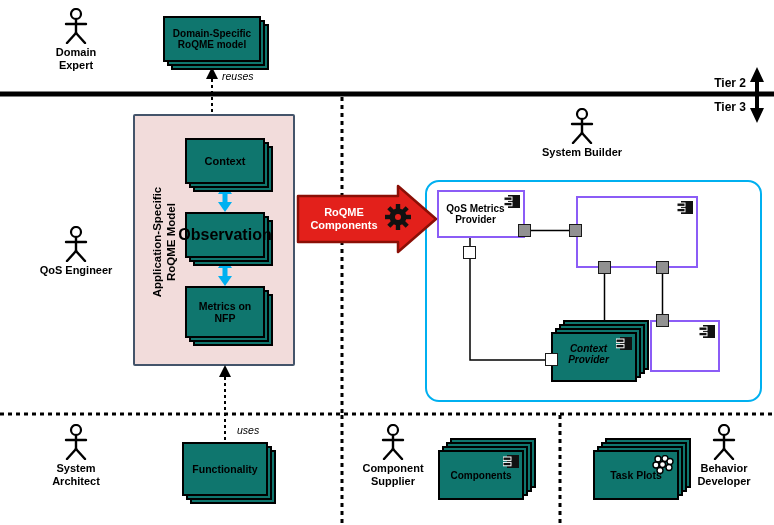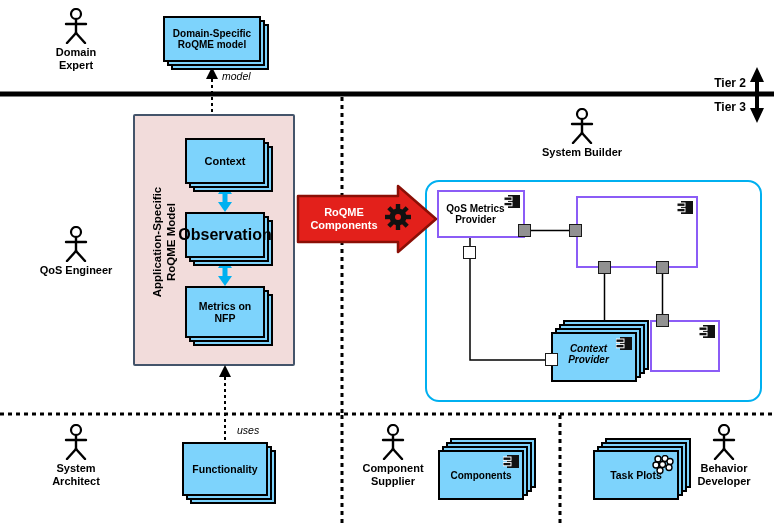--- a/index.html
+++ b/index.html
@@ -4,21 +4,21 @@
 <style>
   *{margin:0;padding:0;box-sizing:border-box}
   body{font-family:"Liberation Sans",sans-serif;background:#fff}
   .canvas{position:relative;width:774px;height:525px;background:#fff;overflow:hidden}
   .layer-svg{position:absolute;left:0;top:0;pointer-events:none}.z2{z-index:2}.z3{z-index:3}.z6{z-index:6}.z7{z-index:7}
 
   .box{position:absolute;background:#fff;border:2px solid #8b5cf6;z-index:4;
        display:flex;align-items:center;justify-content:center;text-align:center;font-weight:bold}
 
   .stack{position:absolute;z-index:4}
-  .stack .layer{position:absolute;left:0;top:0;width:100%;height:100%;background:#7dd3fc;border:2px solid #000}
+  .stack .layer{position:absolute;left:0;top:0;width:100%;height:100%;background:#0f766e;border:2px solid #000}
   .stack .front{display:flex;align-items:center;justify-content:center;text-align:center;font-weight:bold}
   .dr .b1{transform:translate(4px,4px)}
   .dr .b2{transform:translate(8px,8px)}
   .ur .b1{transform:translate(4px,-4px)}
   .ur .b2{transform:translate(8px,-8px)}
   .ur .b3{transform:translate(12px,-12px)}
   .marked::after{content:"";position:absolute;top:3px;right:4px;width:9px;height:8px;background:#111}
   .pink{background:#f2dcdb}
 
   .app-container{position:absolute;left:133px;top:114px;width:162px;height:252px;
@@ -163,21 +163,21 @@
     </svg>
     <div class="alabel">Behavior Developer</div>
   </div>
 
   <div class="stack dr" style="left:163px;top:16px;width:98px;height:46px">
     <div class="layer b2"></div>
     <div class="layer b1"></div>
     <div class="layer front pink" style="font-size:10px;padding:2px">Domain-Specific RoQME model</div>
   </div>
 
-  <div class="edge-label" style="left:222px;top:70px">model</div>
+  <div class="edge-label" style="left:222px;top:70px">reuses</div>
   <div class="edge-label" style="left:237px;top:424px">uses</div>
 
   <div class="stack dr" style="left:185px;top:138px;width:80px;height:46px">
     <div class="layer b2"></div>
     <div class="layer b1"></div>
     <div class="layer front" style="font-size:11px">Context</div>
   </div>
   <div class="stack dr" style="left:185px;top:212px;width:80px;height:46px">
     <div class="layer b2"></div>
     <div class="layer b1"></div>

